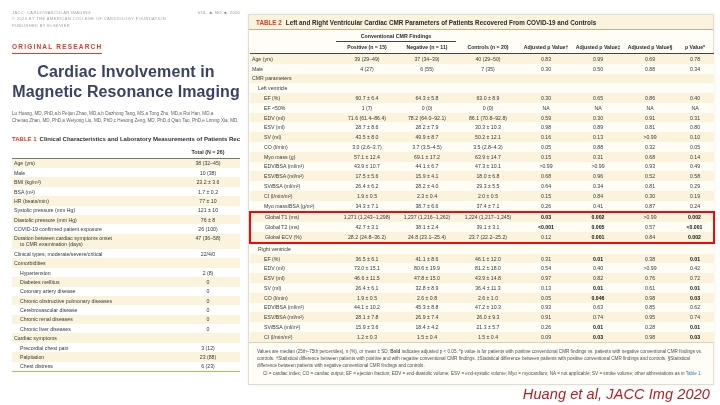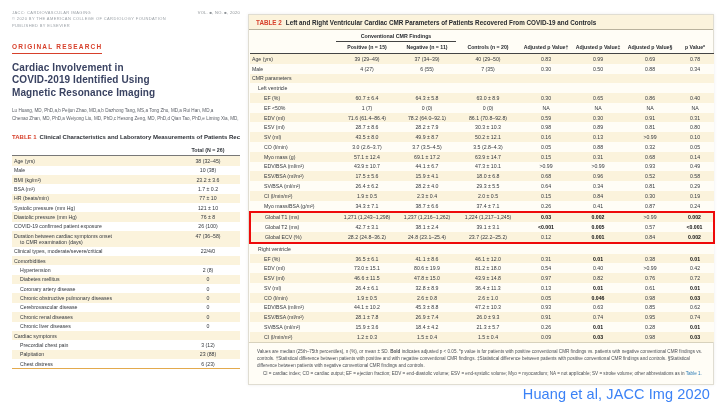--- a/index.html
+++ b/index.html
@@ -5,21 +5,21 @@
   * { margin:0; padding:0; box-sizing:border-box; }
   html,body { width:720px; height:405px; }
   body { position:relative; background:#ffffff; font-family:"Liberation Sans", sans-serif; overflow:hidden; color:#222; }
 
   
   .left-page { position:absolute; left:12px; top:10px; width:228px; height:388px; overflow:hidden; background:#fff; }
   .jhead { display:flex; justify-content:space-between; align-items:flex-start; }
   .jhead-left div { font-size:4px; letter-spacing:.4px; color:#9aa0a6; line-height:1.6; text-transform:uppercase; }
   .jhead-vol { font-size:4px; color:#8a8f94; letter-spacing:.3px; white-space:nowrap; }
   .kicker { display:inline-block; margin-top:14px; font-size:6.5px; font-weight:bold; letter-spacing:1.2px; color:#d7402b; border-bottom:1px solid #d7402b; padding-bottom:2.5px; }
-  .title { margin-top:8px; color:#3a4362; font-weight:bold; font-size:10px; line-height:1.28; letter-spacing:.1px; }
+  .title { margin-top:8px; color:#3a4362; font-weight:bold; font-size:16px; line-height:1.28; letter-spacing:.1px;text-align:center; }
   .authors { margin-top:7px; font-size:4.6px; color:#5b5f66; line-height:1.7; white-space:nowrap; }
 
   
   .t1-wrap { margin-top:11px; border-bottom:1.5px solid #e3aa4d; }
   .t1-head { font-size:6px; white-space:nowrap; overflow:hidden; padding-bottom:4px; }
   .t1-label { color:#d7402b; font-weight:bold; margin-right:3px; }
   .t1-title { color:#2b2f36; font-weight:bold; }
   table.t1 { width:100%; border-collapse:collapse; font-size:5.2px; color:#33373d; }
   table.t1 th { text-align:center; font-weight:bold; font-size:5.3px; padding:3px 2px 2.5px; border-bottom:1px solid #777; }
   table.t1 th.empty { border-bottom:1px solid #777; }
@@ -46,40 +46,39 @@
   table.t2 tr.odd  { background:#fbf3dc; }
   table.t2 tr.even { background:#fffdf6; }
   table.t2 td.b { font-weight:bold; color:#111; }
   table.t2 tbody.hl { border:2.4px solid #ee0a0a; }
   .t2-footnote { padding:5px 8px 6px; font-size:4.6px; color:#4a4e54; line-height:1.55; border-top:1px solid #d8d2bd; }
   .t2-footnote .b { font-weight:bold; }
   .t2-footnote .fn2 { display:block; margin-top:1.5px; text-indent:6px; }
   .tbl-link { color:#2a7ab5; }
 
   
-  .citation { position:absolute; right:10px; bottom:3px; font-size:14.5px; color:#3b82f6; letter-spacing:.1px; }
+  .citation { position:absolute; right:10px; bottom:3px; font-size:14.5px; color:#b91c1c; letter-spacing:.1px;font-style:italic; }
 </style>
 </head>
 <body>
 
 <div class="left-page">
   <div class="jhead">
     <div class="jhead-left">
       <div>JACC: CARDIOVASCULAR IMAGING</div>
       <div>© 2020 BY THE AMERICAN COLLEGE OF CARDIOLOGY FOUNDATION</div>
       <div>PUBLISHED BY ELSEVIER</div>
     </div>
     <div class="jhead-vol">VOL. ■, NO. ■, 2020</div>
   </div>
 
   <div class="kicker">ORIGINAL RESEARCH</div>
 
   <div class="title">
     <div>Cardiac Involvement in</div>
-    <div>COVID-2019 Identified Using</div>
     <div>Magnetic Resonance Imaging</div>
   </div>
 
   <div class="authors">
     <div>Lu Huang, MD, PhD,a,b Peijun Zhao, MD,a,b Dazhong Tang, MS,a Tong Zhu, MD,a Rui Han, MD,a</div>
     <div>Chenao Zhan, MD, PhD,a Weiyong Liu, MD, PhD,c Hesong Zeng, MD, PhD,d Qian Tao, PhD,e Liming Xia, MD, PhD</div>
   </div>
 
   <div class="t1-wrap">
     <div class="t1-head">

